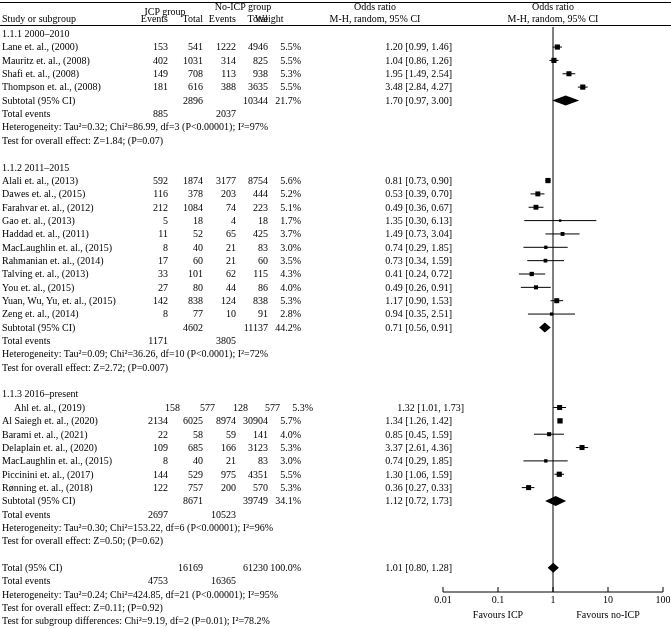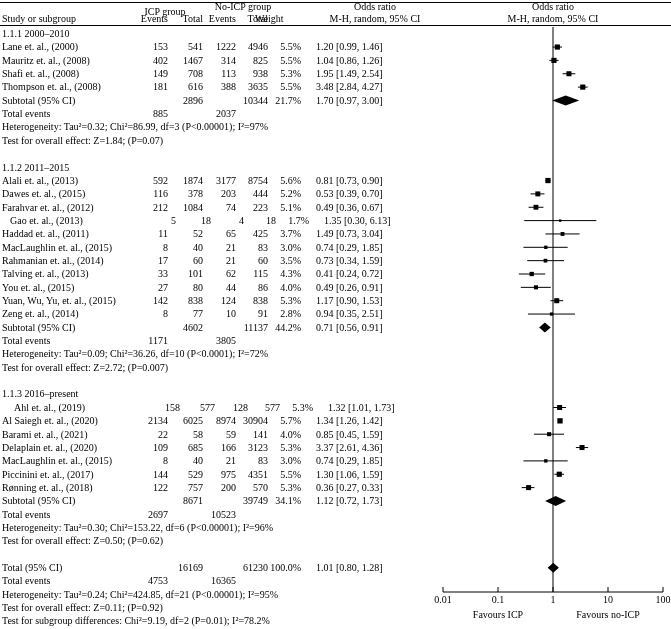--- a/index.html
+++ b/index.html
@@ -12,21 +12,21 @@
   .ctr{transform:translateX(-50%);}
   #rows{position:absolute;left:0;top:27px;width:671px;}
   .row{position:absolute;left:0;width:531px;height:13.35px;line-height:13.35px;}
   .cell{position:absolute;white-space:nowrap;top:0;}
   .c-name{left:2px;}
   .c-e1{left:122px;width:46px;text-align:right;}
   .c-t1{left:157px;width:46px;text-align:right;}
   .c-e2{left:190px;width:46px;text-align:right;}
   .c-t2{left:222px;width:46px;text-align:right;}
   .c-w {left:255px;width:46px;text-align:right;}
-  .c-or{left:316px;width:136px;text-align:left;}
+  .c-or{left:316px;width:136px;text-align:right;}
   #plot-svg{position:absolute;left:0;top:0;width:671px;height:629px;}
   .tick-label{position:absolute;top:594px;white-space:nowrap;transform:translateX(-50%);height:12px;line-height:12px;}
   .favours{position:absolute;top:609px;white-space:nowrap;transform:translateX(-50%);height:12px;line-height:12px;}
 </style>
 </head>
 <body>
 
 <div class="page">
   <div class="rule" style="top:2px;"></div>
 
@@ -55,21 +55,21 @@
         <span class="cell c-e1">153</span>
         <span class="cell c-t1">541</span>
         <span class="cell c-e2">1222</span>
         <span class="cell c-t2">4946</span>
         <span class="cell c-w">5.5%</span>
         <span class="cell c-or">1.20 [0.99, 1.46]</span>
       </div>
       <div class="row" style="top: 26.7px;">
         <span class="cell c-name">Mauritz et. al., (2008)</span>
         <span class="cell c-e1">402</span>
-        <span class="cell c-t1">1467</span>
+        <span class="cell c-t1">1031</span>
         <span class="cell c-e2">314</span>
         <span class="cell c-t2">825</span>
         <span class="cell c-w">5.5%</span>
         <span class="cell c-or">1.04 [0.86, 1.26]</span>
       </div>
       <div class="row" style="top: 40.05px;">
         <span class="cell c-name">Shafi et. al., (2008)</span>
         <span class="cell c-e1">149</span>
         <span class="cell c-t1">708</span>
         <span class="cell c-e2">113</span>
@@ -128,21 +128,21 @@
       </div>
       <div class="row" style="top: 173.55px;">
         <span class="cell c-name">Farahvar et. al., (2012)</span>
         <span class="cell c-e1">212</span>
         <span class="cell c-t1">1084</span>
         <span class="cell c-e2">74</span>
         <span class="cell c-t2">223</span>
         <span class="cell c-w">5.1%</span>
         <span class="cell c-or">0.49 [0.36, 0.67]</span>
       </div>
-      <div class="row" style="top: 186.9px; margin-left: 8px;">
+      <div class="row" style="top: 186.9px;">
         <span class="cell c-name">Gao et. al., (2013)</span>
         <span class="cell c-e1">5</span>
         <span class="cell c-t1">18</span>
         <span class="cell c-e2">4</span>
         <span class="cell c-t2">18</span>
         <span class="cell c-w">1.7%</span>
         <span class="cell c-or">1.35 [0.30, 6.13]</span>
       </div>
       <div class="row" style="top: 200.25px;">
         <span class="cell c-name">Haddad et. al., (2011)</span>

